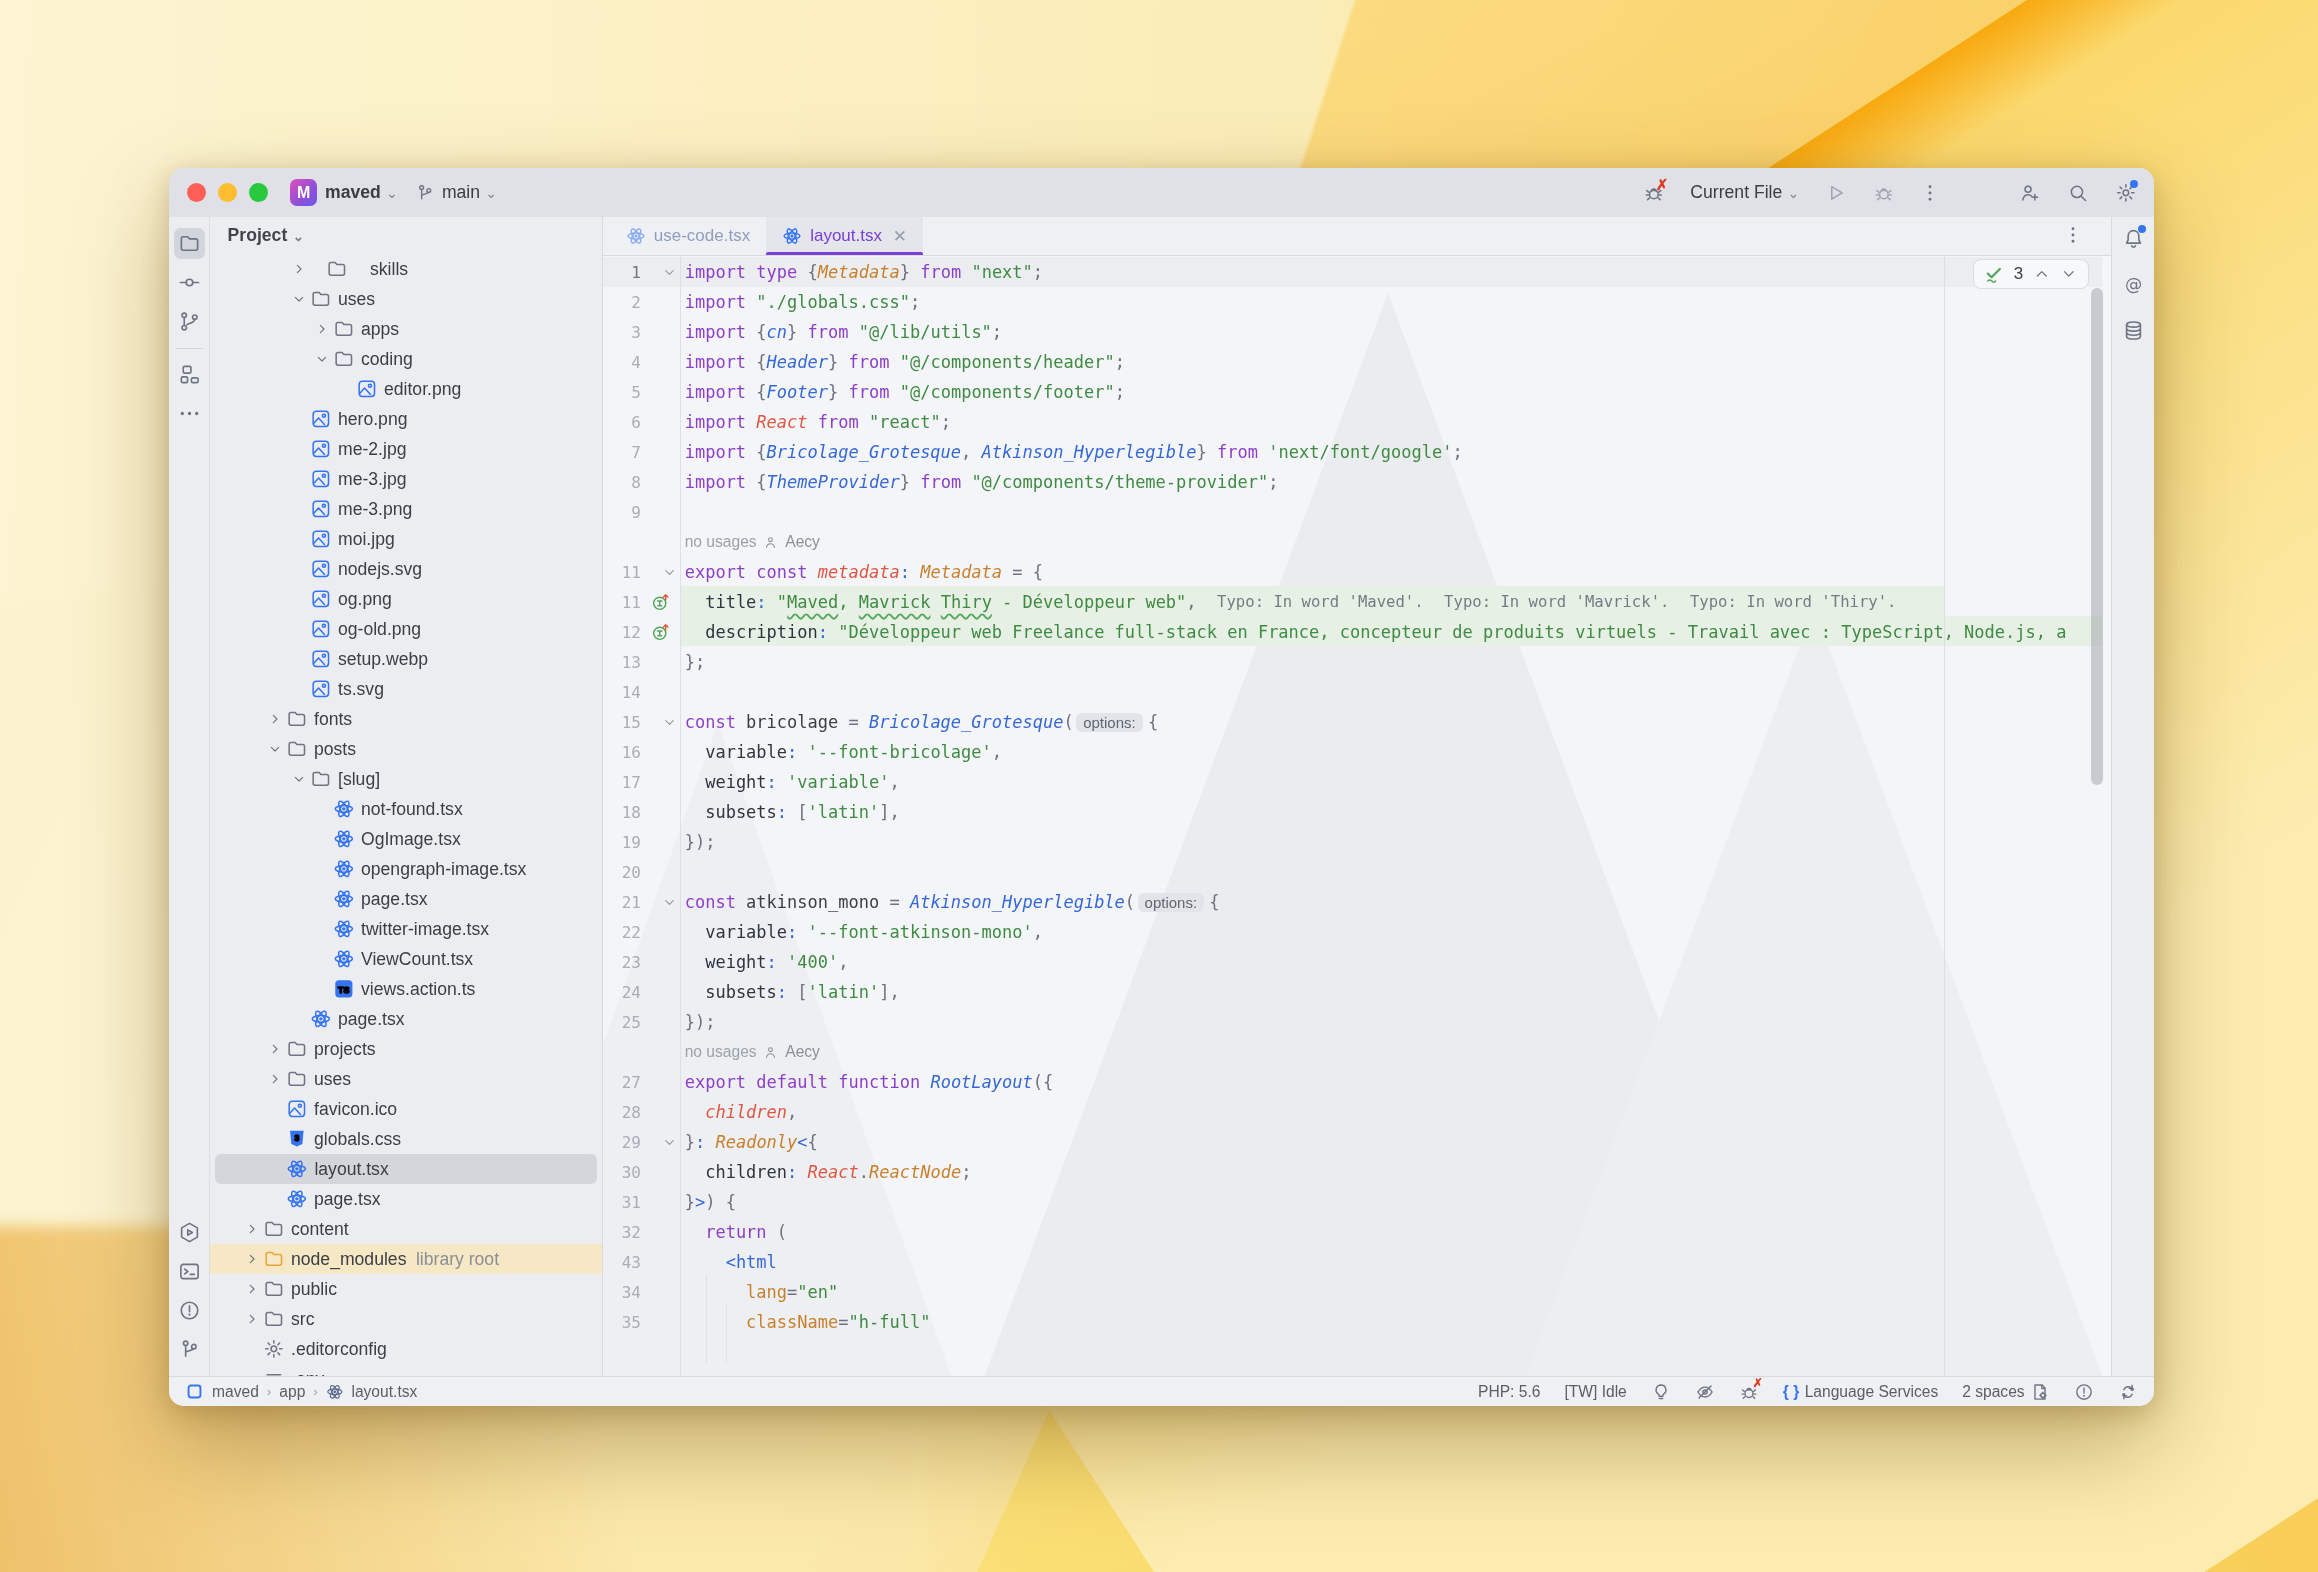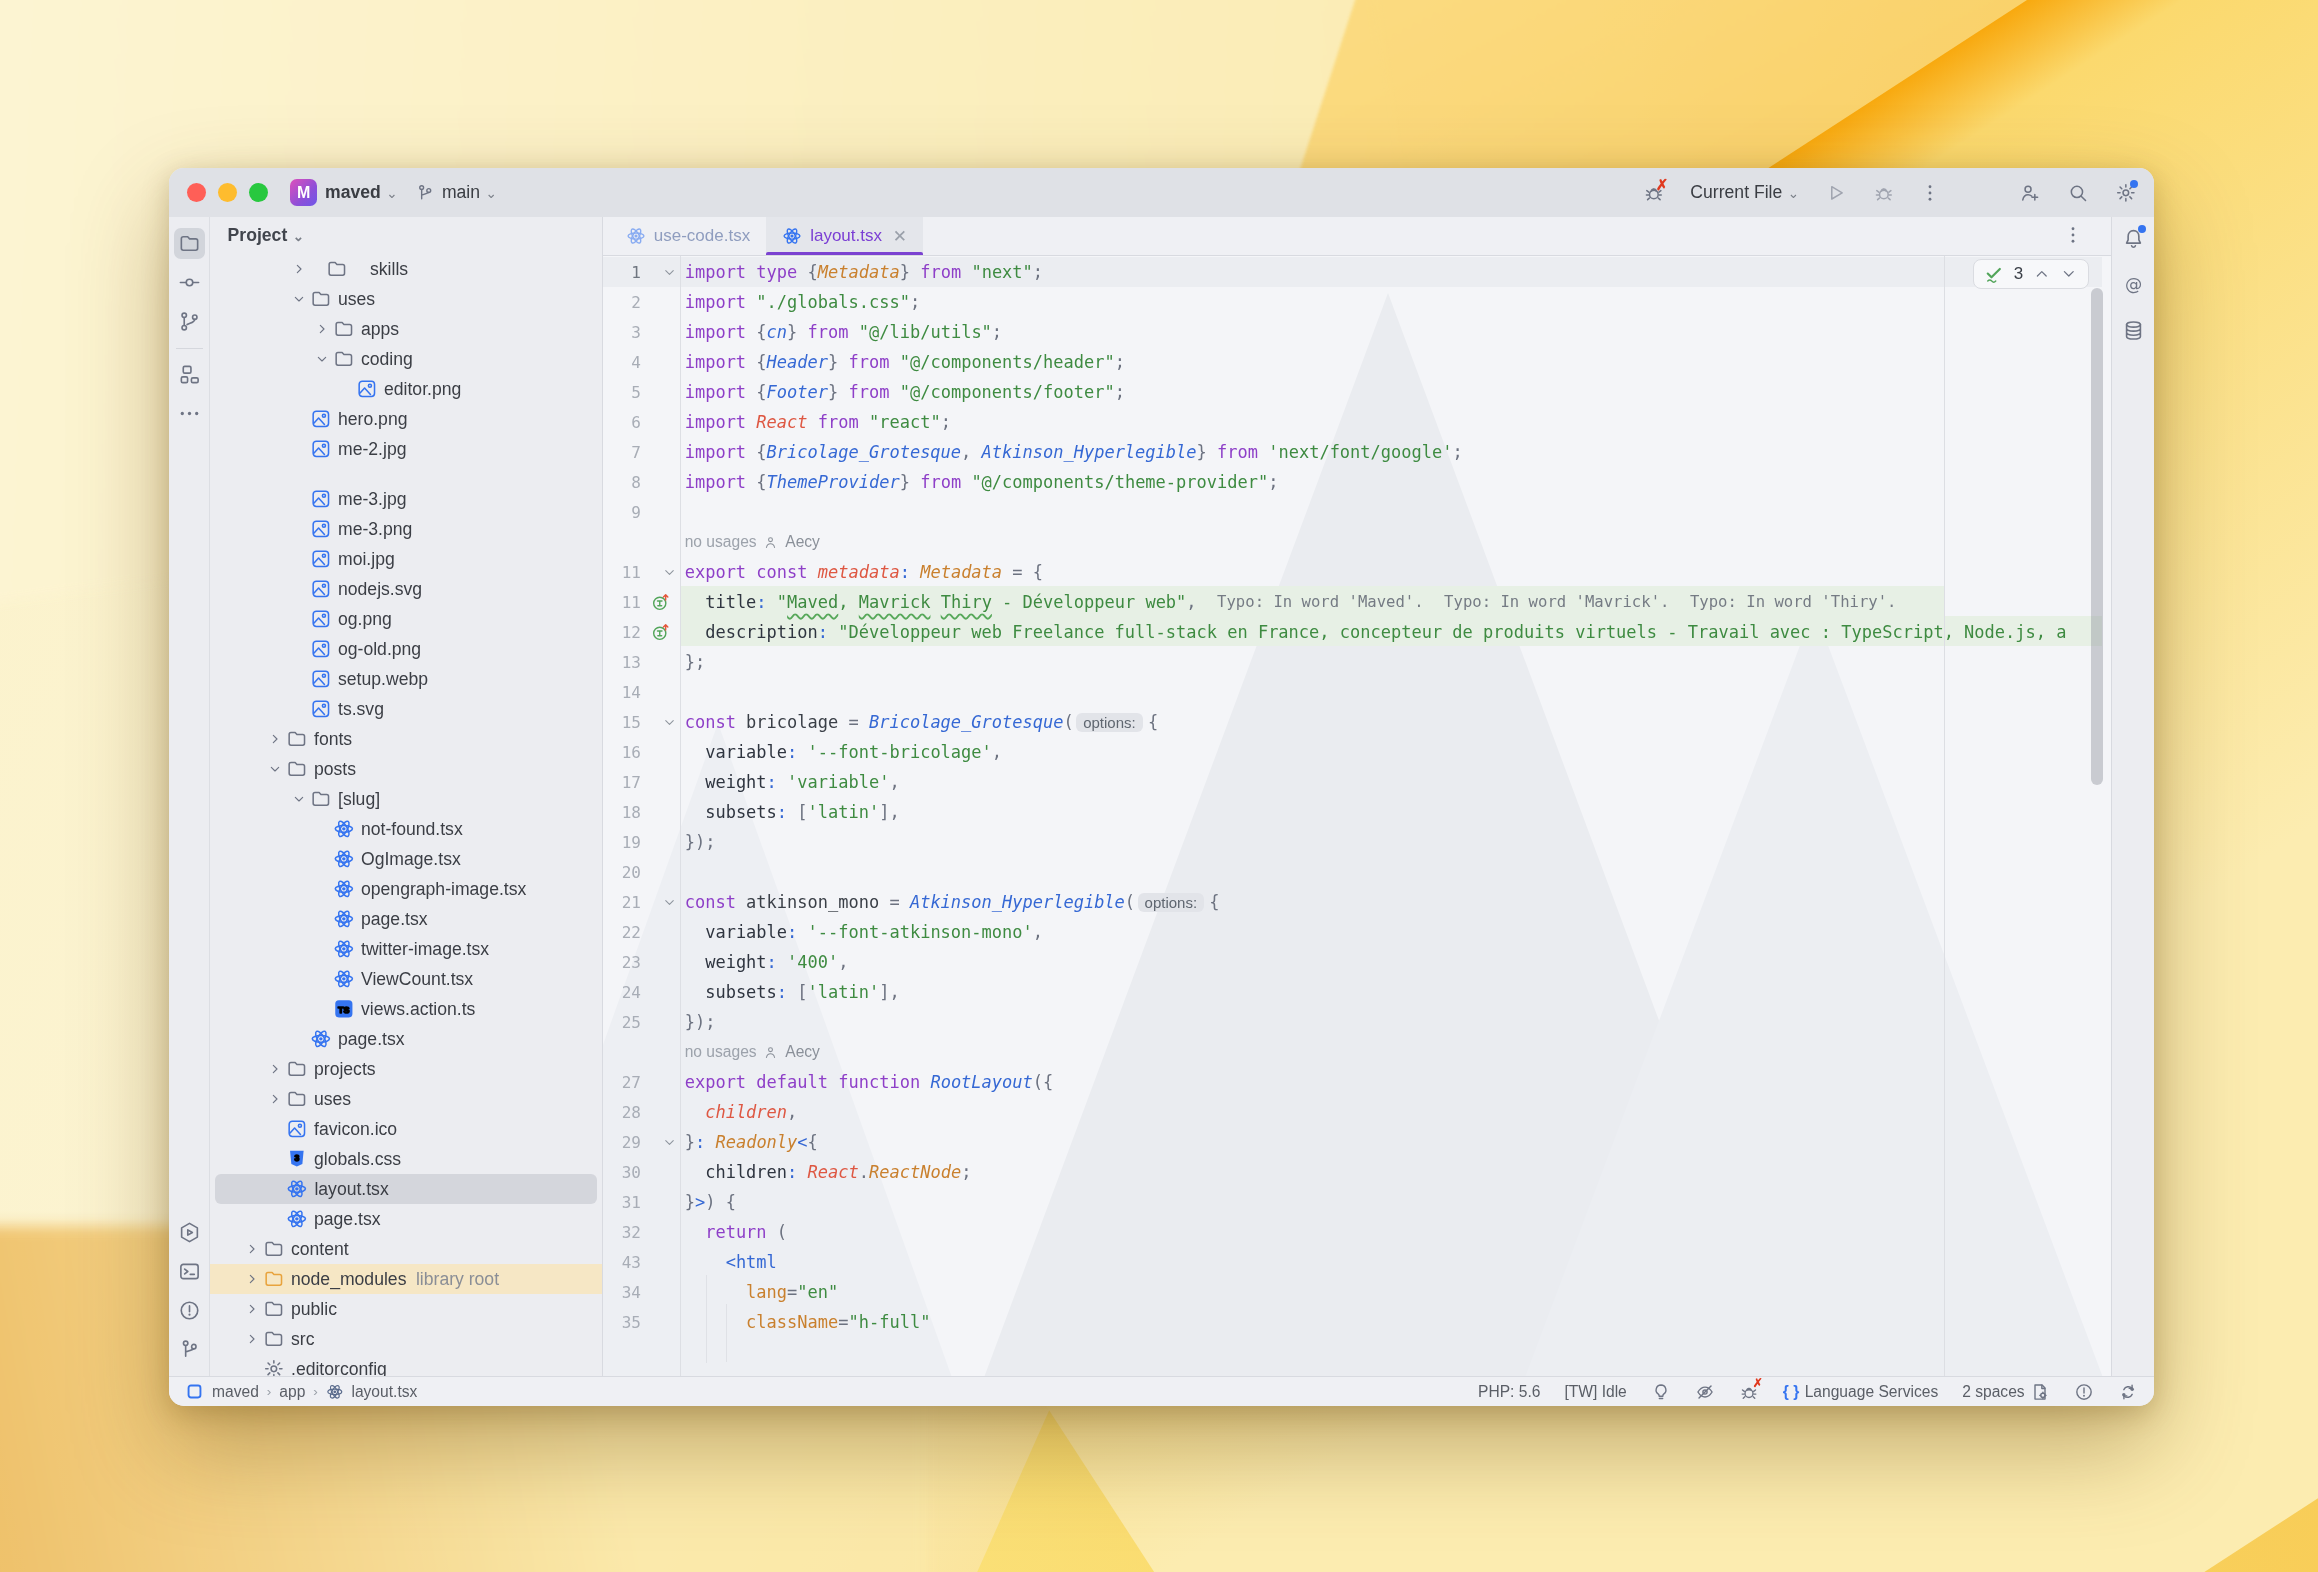--- a/index.html
+++ b/index.html
@@ -354,21 +354,21 @@
             <span class="slot"></span>
             <span class="ficon" style="color:#3574F0">
               <svg viewBox="0 0 24 24" width="21.7" height="21.7" fill="none" stroke="currentColor" stroke-width="1.7" stroke-linecap="round" stroke-linejoin="round">
                 <rect x="3.5" y="3.5" width="17" height="17" rx="3.5"></rect>
                 <circle cx="15.4" cy="8.6" r="1.7"></circle>
                 <path d="M4.5 16.5l5-5.5 6.5 7.2"></path>
               </svg>
             </span>
             <span>me-2.jpg</span>
           </div>
-          <div class="trow" style="padding-left: 79px; margin-top: 20px;">
+          <div class="trow" style="padding-left: 79px;">
             <span class="slot"></span>
             <span class="ficon" style="color:#3574F0">
               <svg viewBox="0 0 24 24" width="21.7" height="21.7" fill="none" stroke="currentColor" stroke-width="1.7" stroke-linecap="round" stroke-linejoin="round">
                 <rect x="3.5" y="3.5" width="17" height="17" rx="3.5"></rect>
                 <circle cx="15.4" cy="8.6" r="1.7"></circle>
                 <path d="M4.5 16.5l5-5.5 6.5 7.2"></path>
               </svg>
             </span>
             <span>me-3.jpg</span>
           </div>

